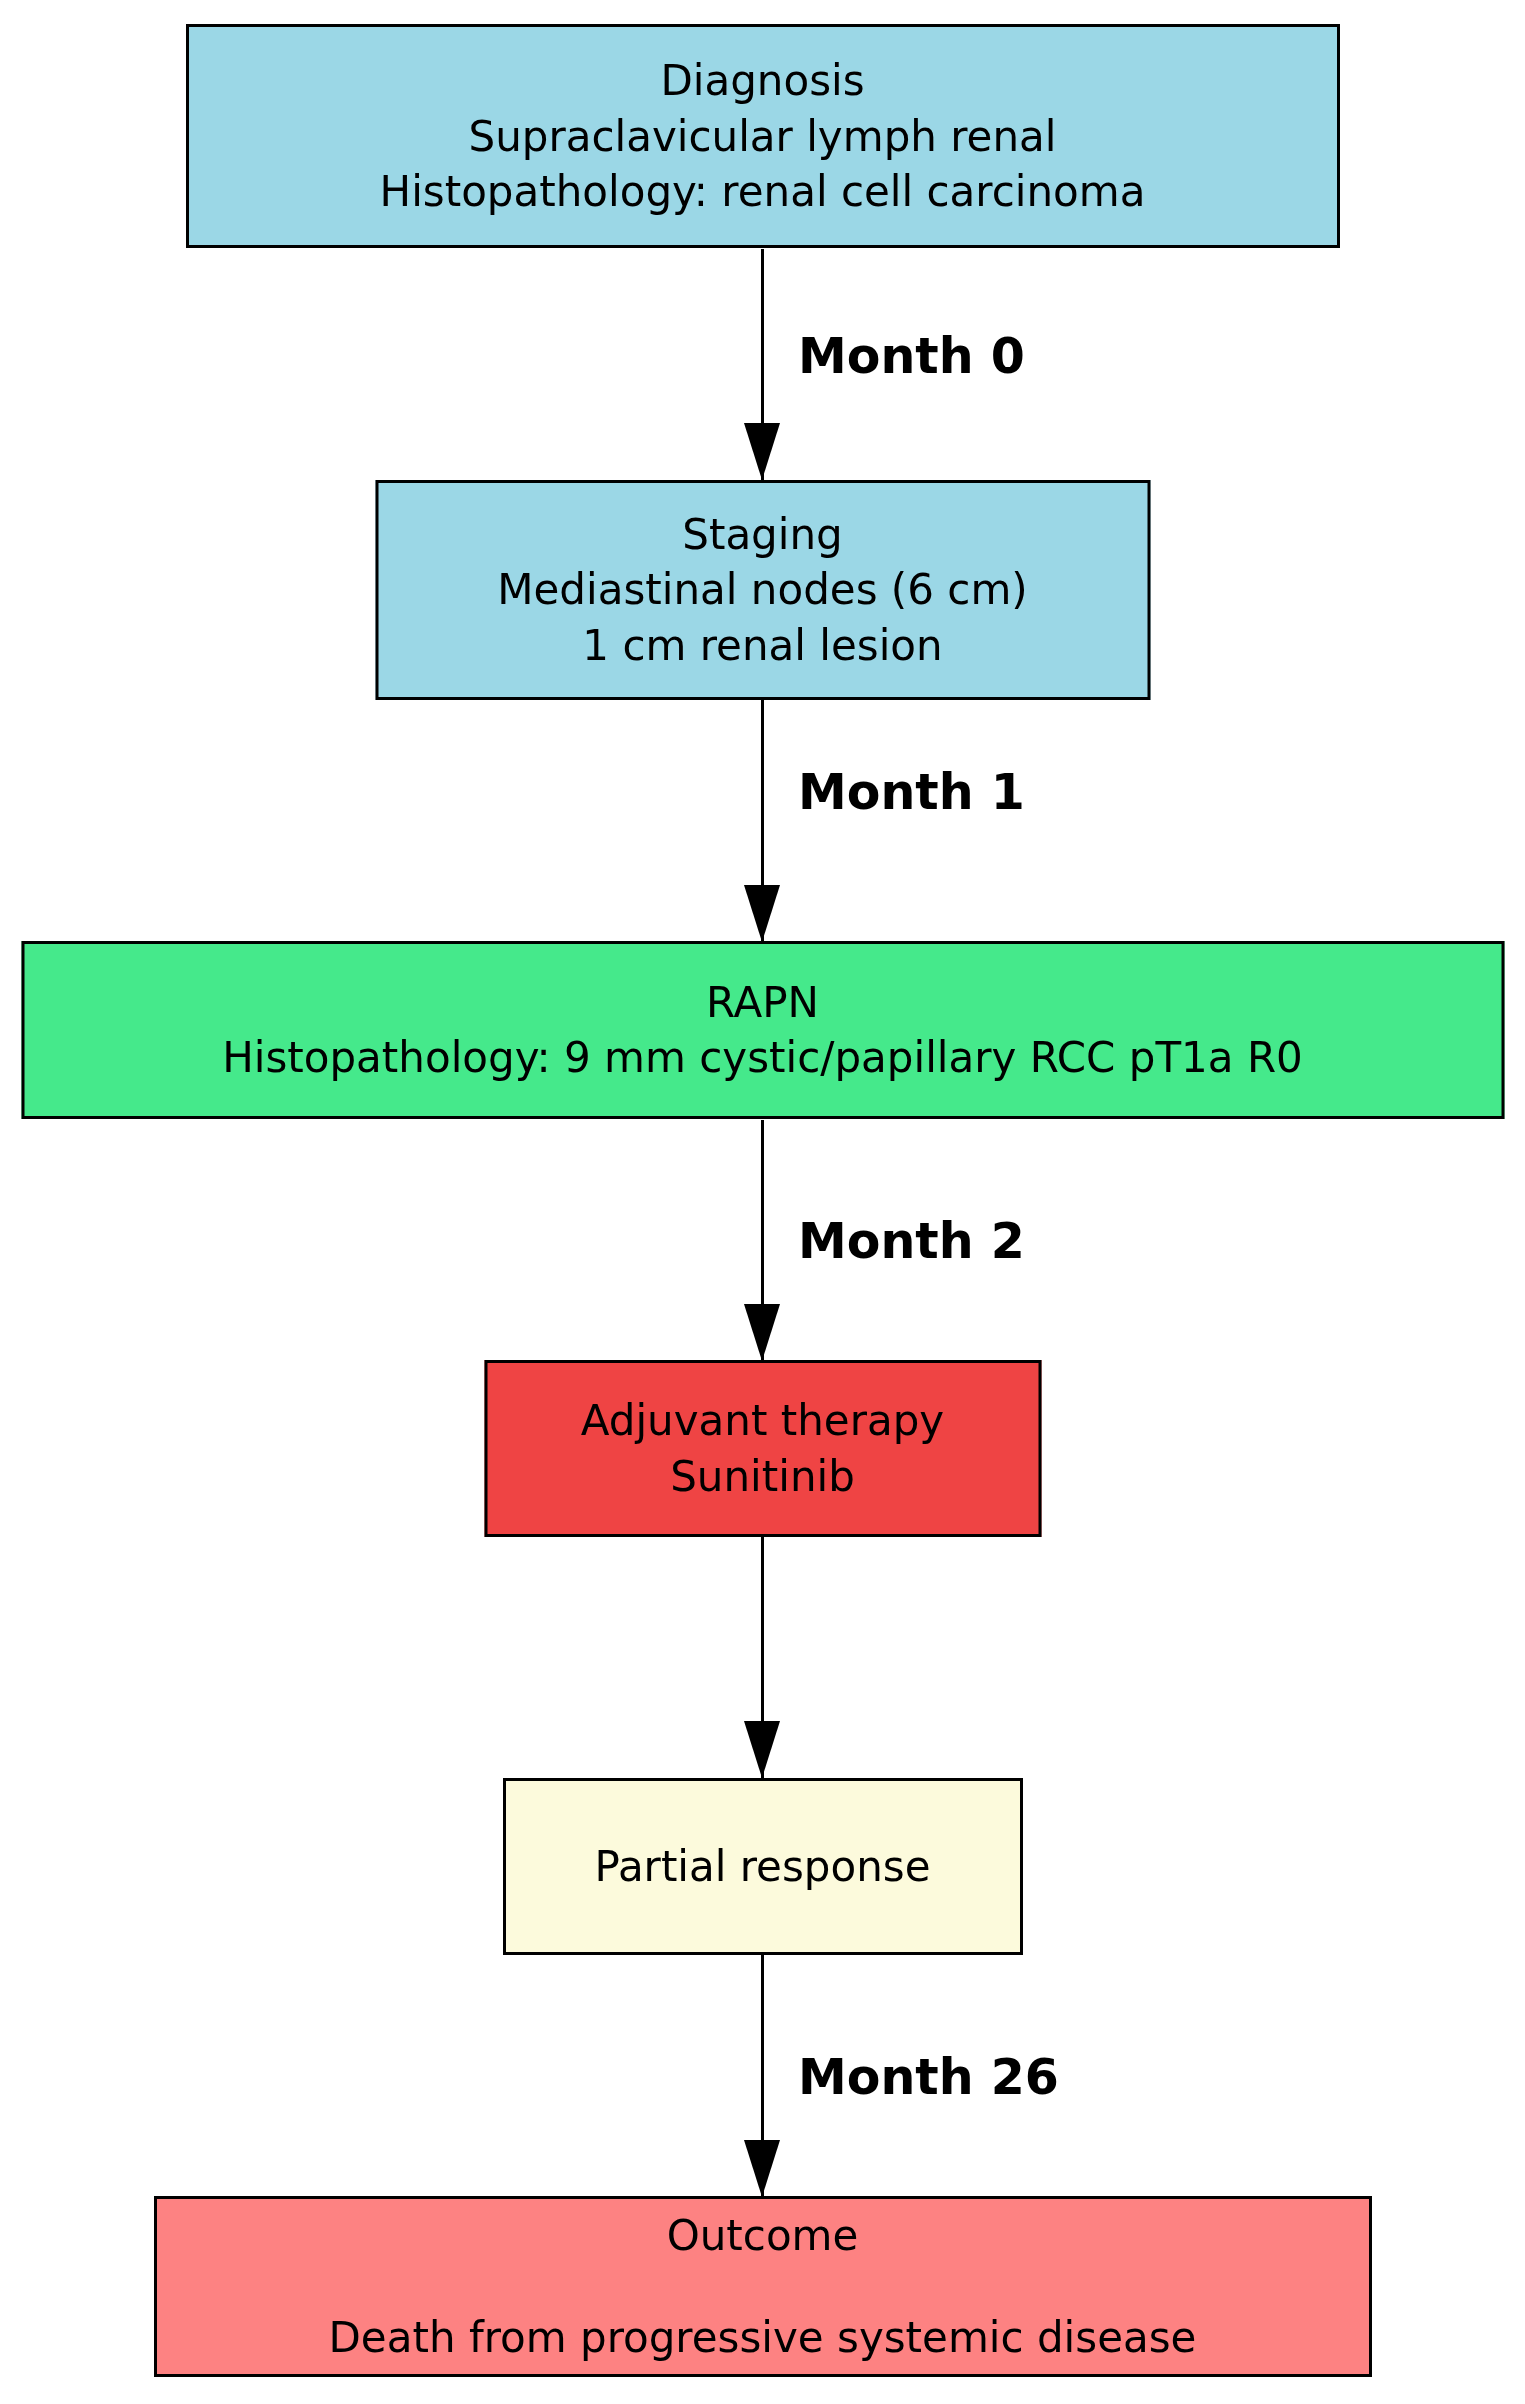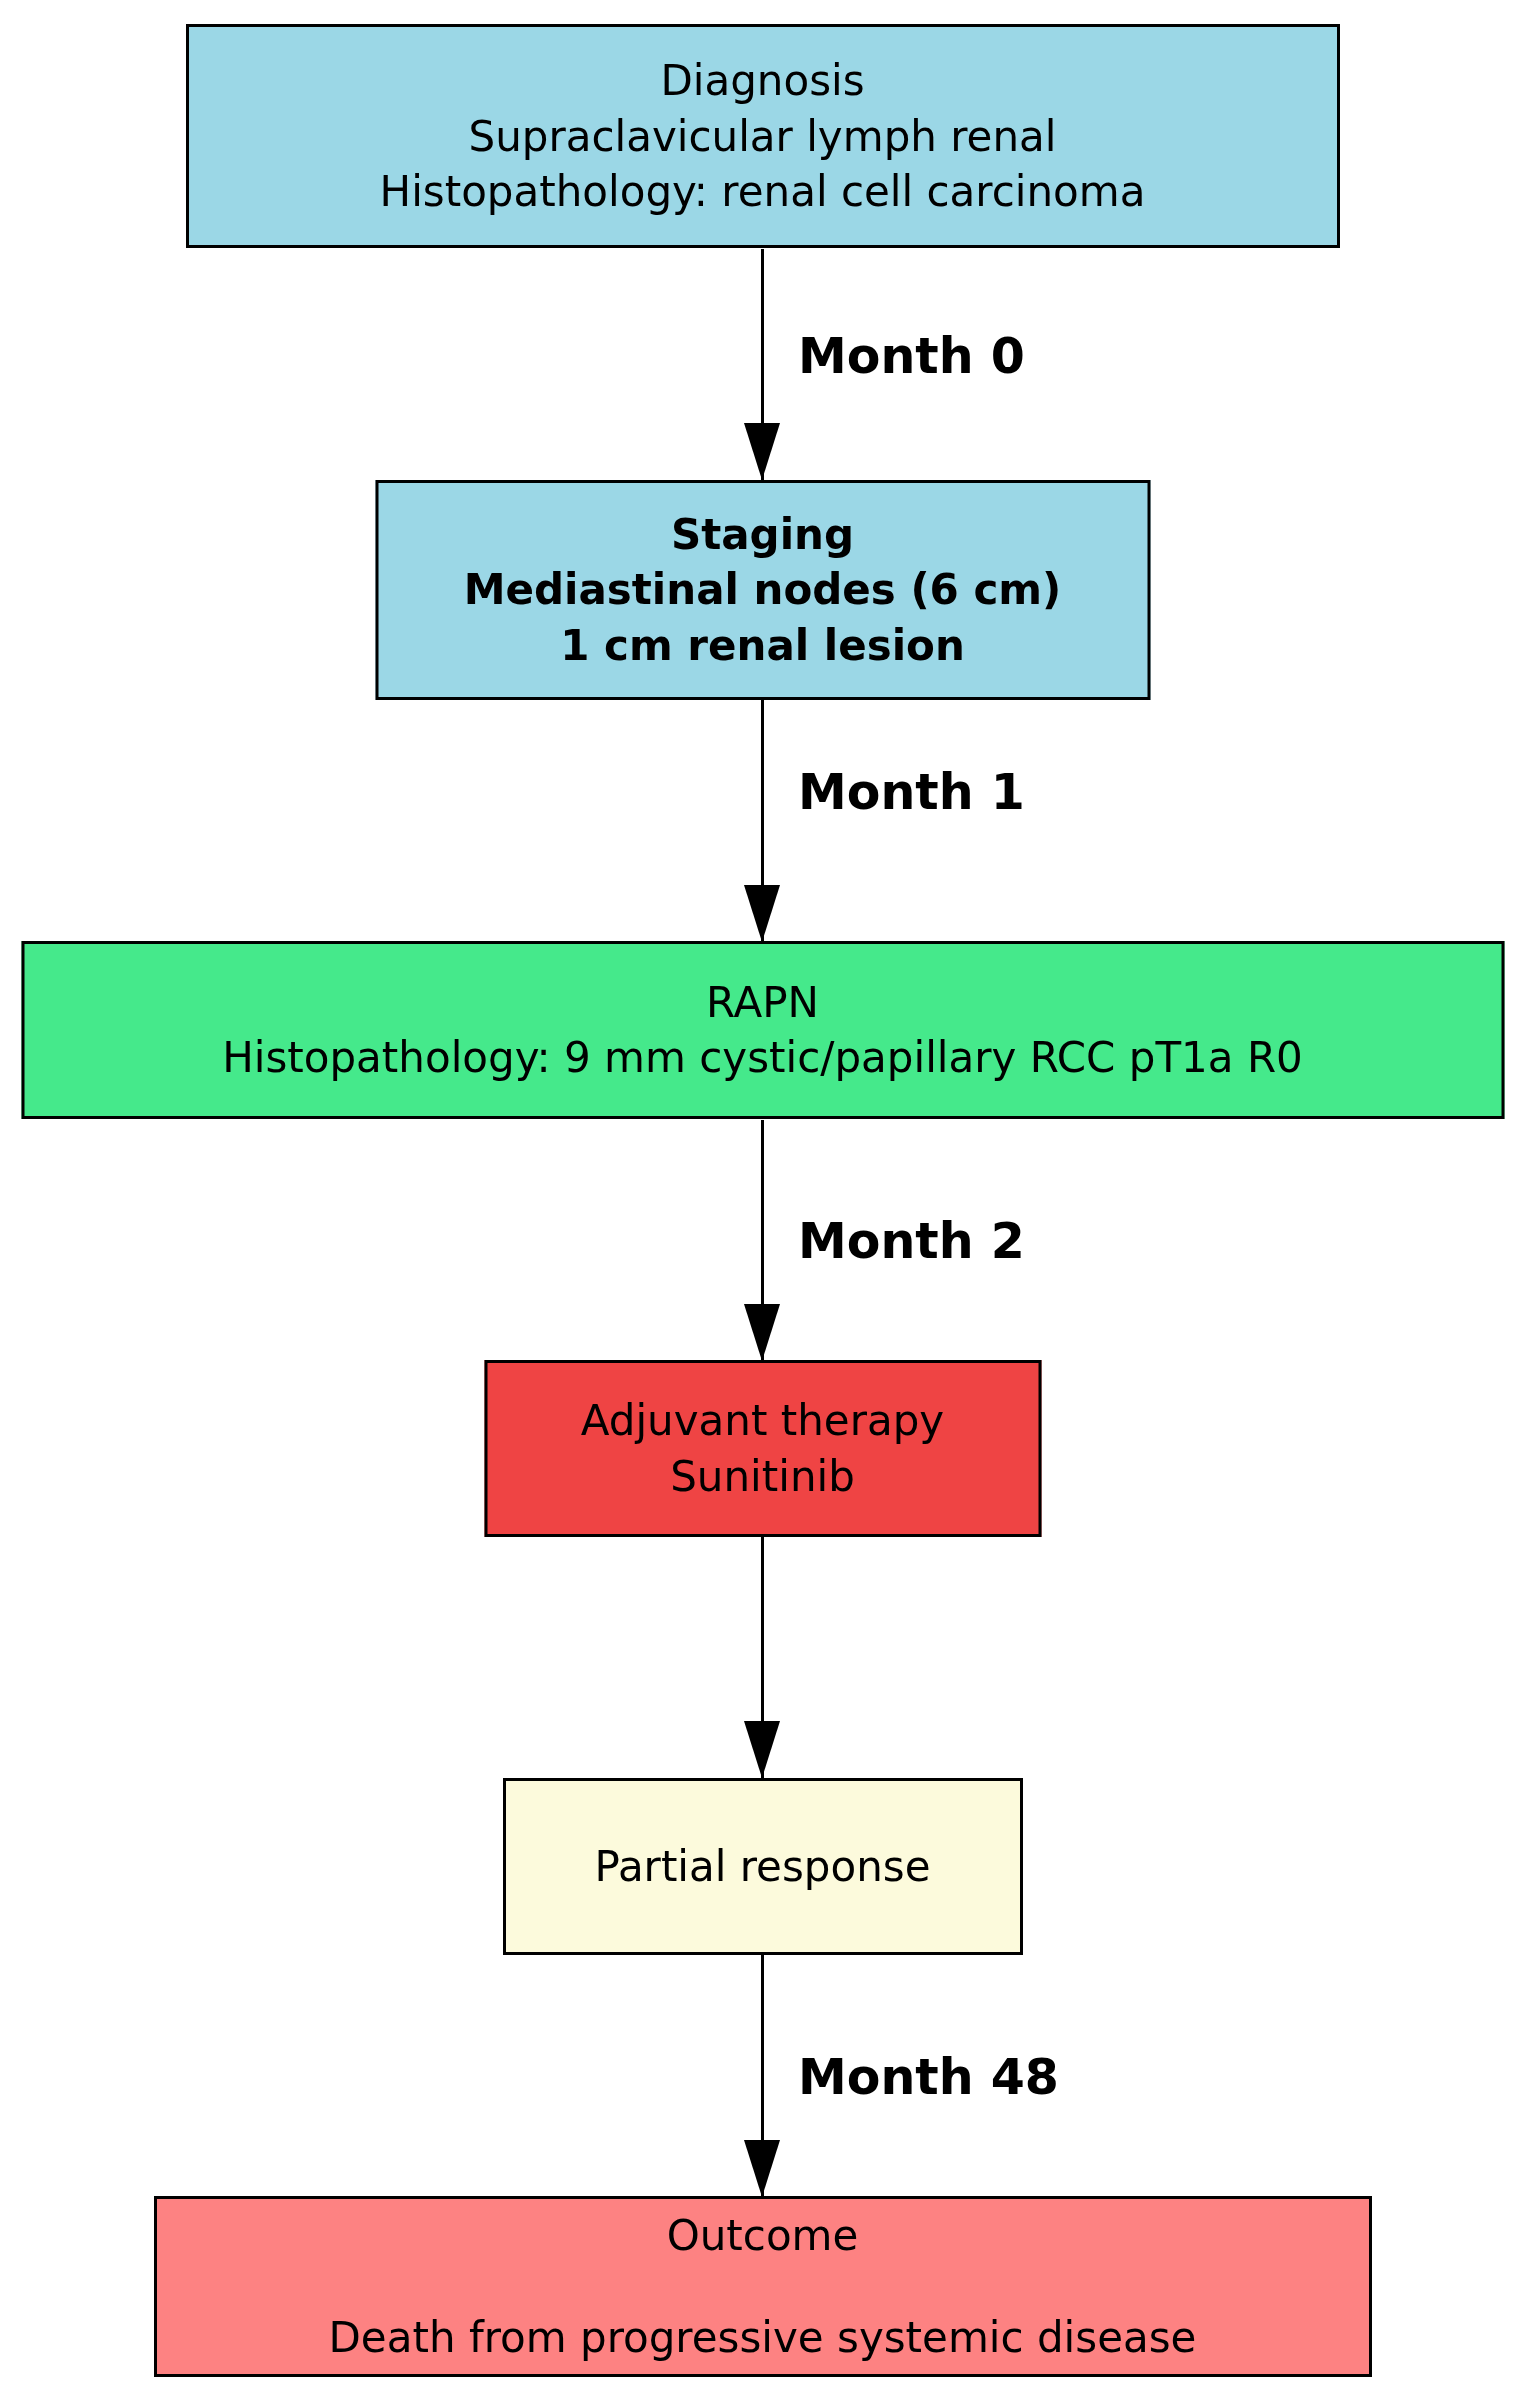--- a/index.html
+++ b/index.html
@@ -21,21 +21,21 @@
     display: flex;
     flex-direction: column;
     align-items: center;
     justify-content: center;
     text-align: center;
     font-size: 42px;
     line-height: 1.32;
   }
   .node .line { display: block; white-space: nowrap; }
   .n1 { top: 24.4px;   width: 1154px; height: 224px; }
-  .n2 { top: 480px;  width: 775px;  height: 220px; font-weight: bold; }
+  .n2 { top: 480px;  width: 775px;  height: 220px; }
   .n3 { top: 941px;  width: 1483px; height: 178px; }
   .n4 { top: 1360px; width: 557px;  height: 177px; }
   .n5 { top: 1778px; width: 520px;  height: 177px; }
   .n6 { top: 2196px; width: 1218px; height: 181px; gap: 46px; }
 
   .connector-line {
     position: absolute;
     left: 50%;
     width: 2.9px;
     margin-left: -1.5px;
@@ -90,21 +90,21 @@
 
   <div class="arrowhead a1"></div>
   <div class="arrowhead a2"></div>
   <div class="arrowhead a3"></div>
   <div class="arrowhead a4"></div>
   <div class="arrowhead a5"></div>
 
   <div class="month-label m1">Month 0</div>
   <div class="month-label m2">Month 1</div>
   <div class="month-label m3">Month 2</div>
-  <div class="month-label m5">Month 48</div>
+  <div class="month-label m5">Month 26</div>
 
   <div class="node n1" style="background-color: rgb(155, 215, 230);">
     <span class="line">Diagnosis</span>
     <span class="line">Supraclavicular lymph renal</span>
     <span class="line">Histopathology: renal cell carcinoma</span>
   </div>
 
   <div class="node n2" style="background-color: rgb(155, 215, 230);">
     <span class="line">Staging</span>
     <span class="line">Mediastinal nodes (6 cm)</span>

